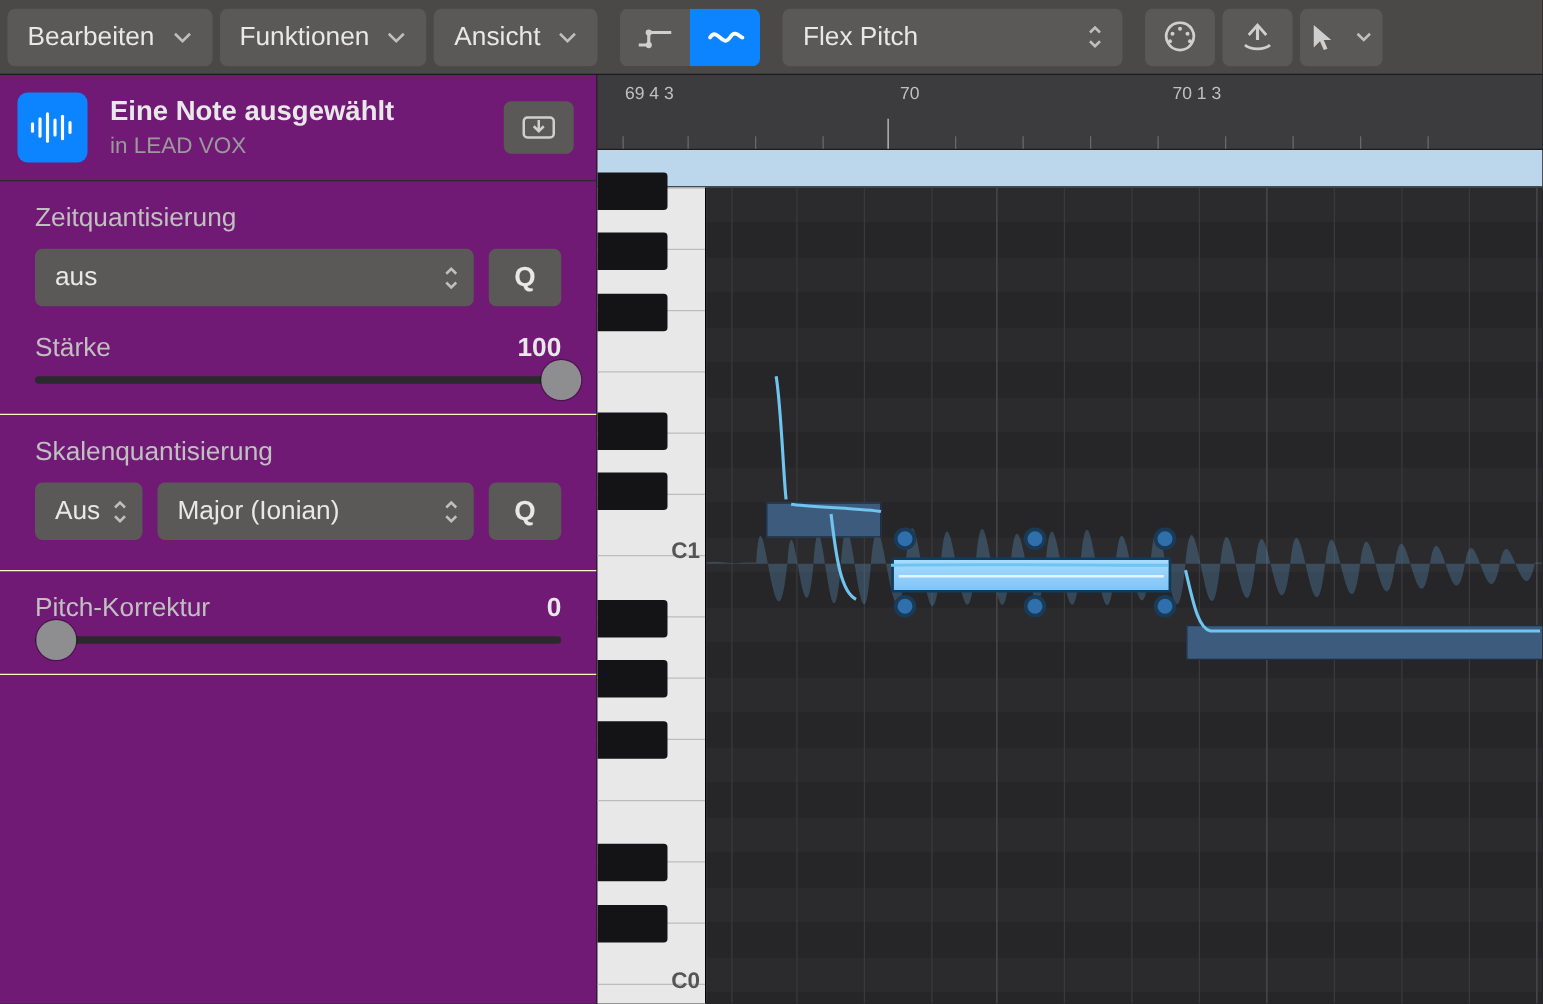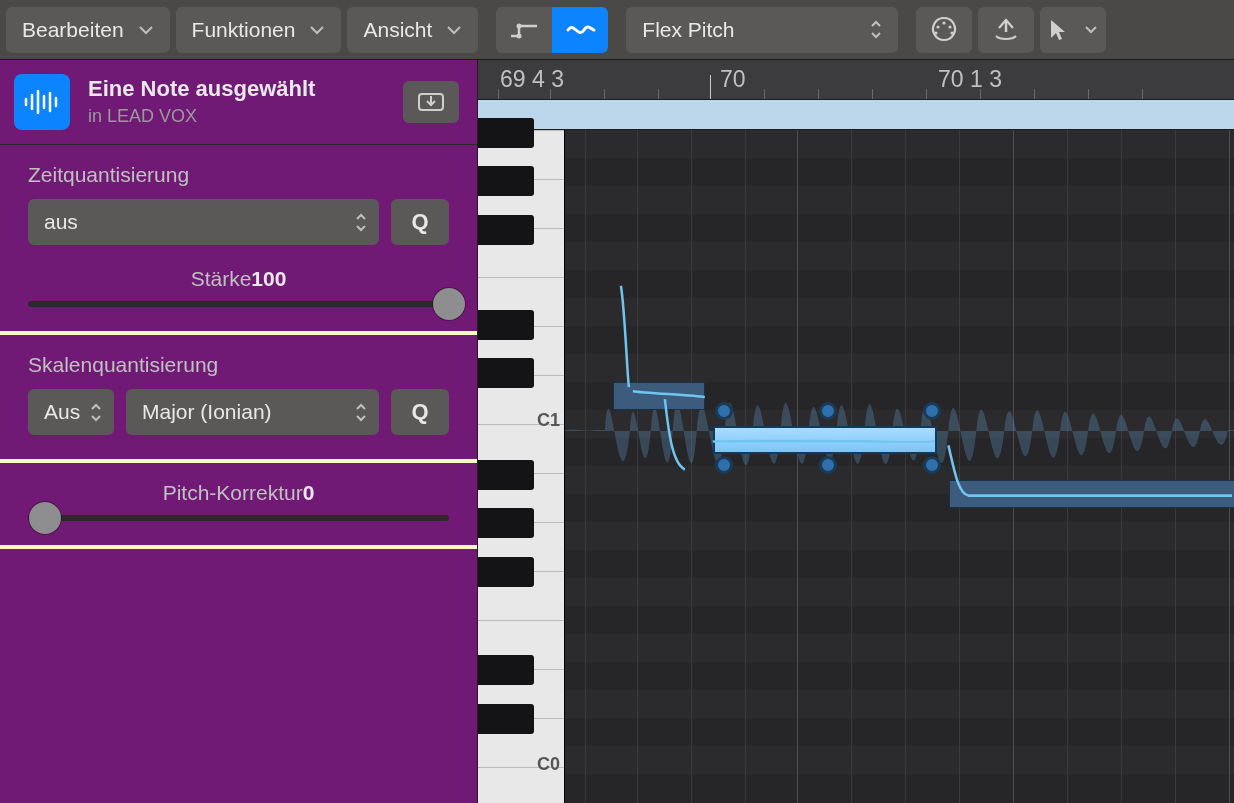--- a/index.html
+++ b/index.html
@@ -45,37 +45,37 @@
 
 
 .main{flex:1;display:flex;min-height:0}
 .inspector{width:478px;background:#701a75;display:flex;flex-direction:column;border-right:1px solid var(--div)}
 .insp-header{display:flex;align-items:center;padding:14px 18px 14px 14px;gap:18px;border-bottom:1px solid #2a2a2c}
 .audio-badge{width:56px;height:56px;background:var(--accent);border-radius:8px;display:flex;align-items:center;justify-content:center}
 .insp-title{font-size:22px;font-weight:600;line-height:1.1}
 .insp-sub{font-size:18px;color:var(--text-dimmer);margin-top:4px}
 .insp-header .catch{margin-left:auto;width:56px;height:42px;background:var(--btn);border-radius:6px;display:flex;align-items:center;justify-content:center}
 
-.group{padding:18px 28px 24px 28px;border-bottom:4px solid #fef9c3}
+.group{padding:18px 28px 24px 28px;border-bottom:1px solid #fef9c3}
 .group h3{margin:0 0 12px 0;font-size:21px;font-weight:500;color:var(--text-dim)}
 .row{display:flex;align-items:center;gap:12px}
 .select{background:var(--btn);border-radius:6px;height:46px;display:flex;align-items:center;padding:0 12px 0 16px;font-size:21px;color:var(--text);position:relative}
 .select .updn{margin-left:auto}
 .select.flex{flex:1}
 .qbtn{width:58px;height:46px;background:var(--btn);border-radius:6px;display:flex;align-items:center;justify-content:center;font-size:22px;font-weight:600;color:var(--text)}
 
 .slider-row{position:relative;margin-top:14px}
-.sl-label-row{display:flex;justify-content:center;font-size:21px;color:var(--text-dim);margin-bottom:10px}
+.sl-label-row{display:flex;justify-content:space-between;font-size:21px;color:var(--text-dim);margin-bottom:10px}
 .sl-val{font-weight:600;color:var(--text)}
 .track{height:6px;background:#2a2a2c;border-radius:3px;position:relative}
 .thumb{position:absolute;top:50%;width:32px;height:32px;background:#8e8e90;border-radius:50%;transform:translate(-50%,-50%);box-shadow:0 0 0 1px rgba(0,0,0,.3)}
 
 
 .editor{flex:1;display:flex;flex-direction:column;min-width:0;background:var(--bg-darker)}
-.ruler{height:40px;background:#3c3c3e;position:relative;font-size:23px;color:var(--text-dim);border-bottom:1px solid #1c1c1e}
+.ruler{height:60px;background:#3c3c3e;position:relative;font-size:14px;color:var(--text-dim);border-bottom:1px solid #1c1c1e}
 .ruler .mark{position:absolute;top:6px}
 .ruler .tick{position:absolute;bottom:0;width:1px;height:10px;background:#6a6a6c}
 .ruler .tick.big{height:24px;background:#cacacc}
 .region-strip{height:30px;background:#bcd6ec;border-bottom:1px solid #1c1c1e}
 .body{flex:1;display:flex;min-height:0}
 
 
 .piano{width:87px;background:var(--white-key);position:relative;border-right:1px solid #000}
 .piano .wkey{position:absolute;left:0;right:0;border-top:1px solid #bcbcbc}
 .piano .bkey{position:absolute;left:0;width:56px;height:var(--bh);background:var(--black-key);border-radius:0 3px 3px 0}

